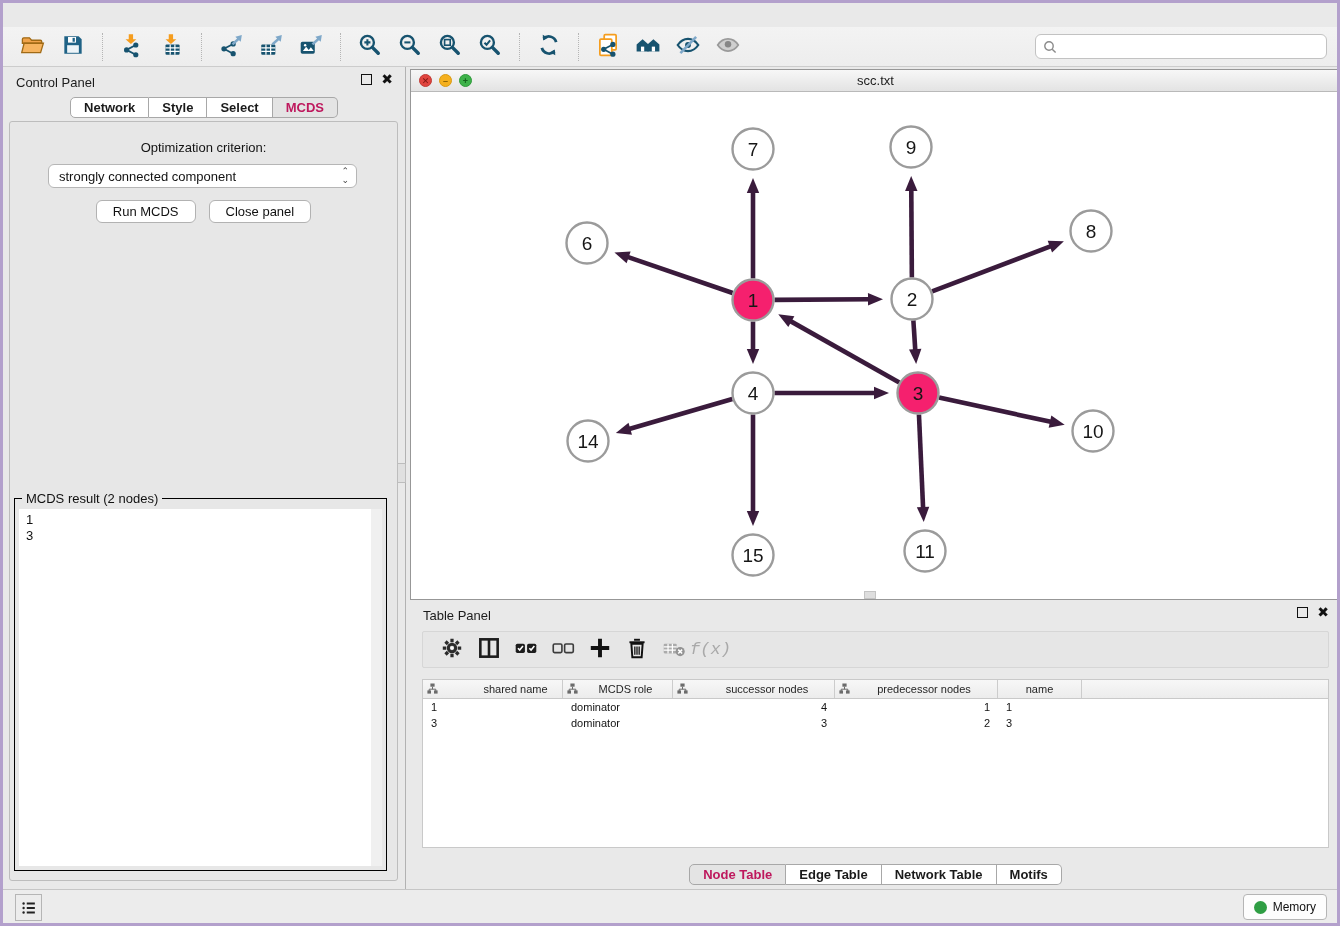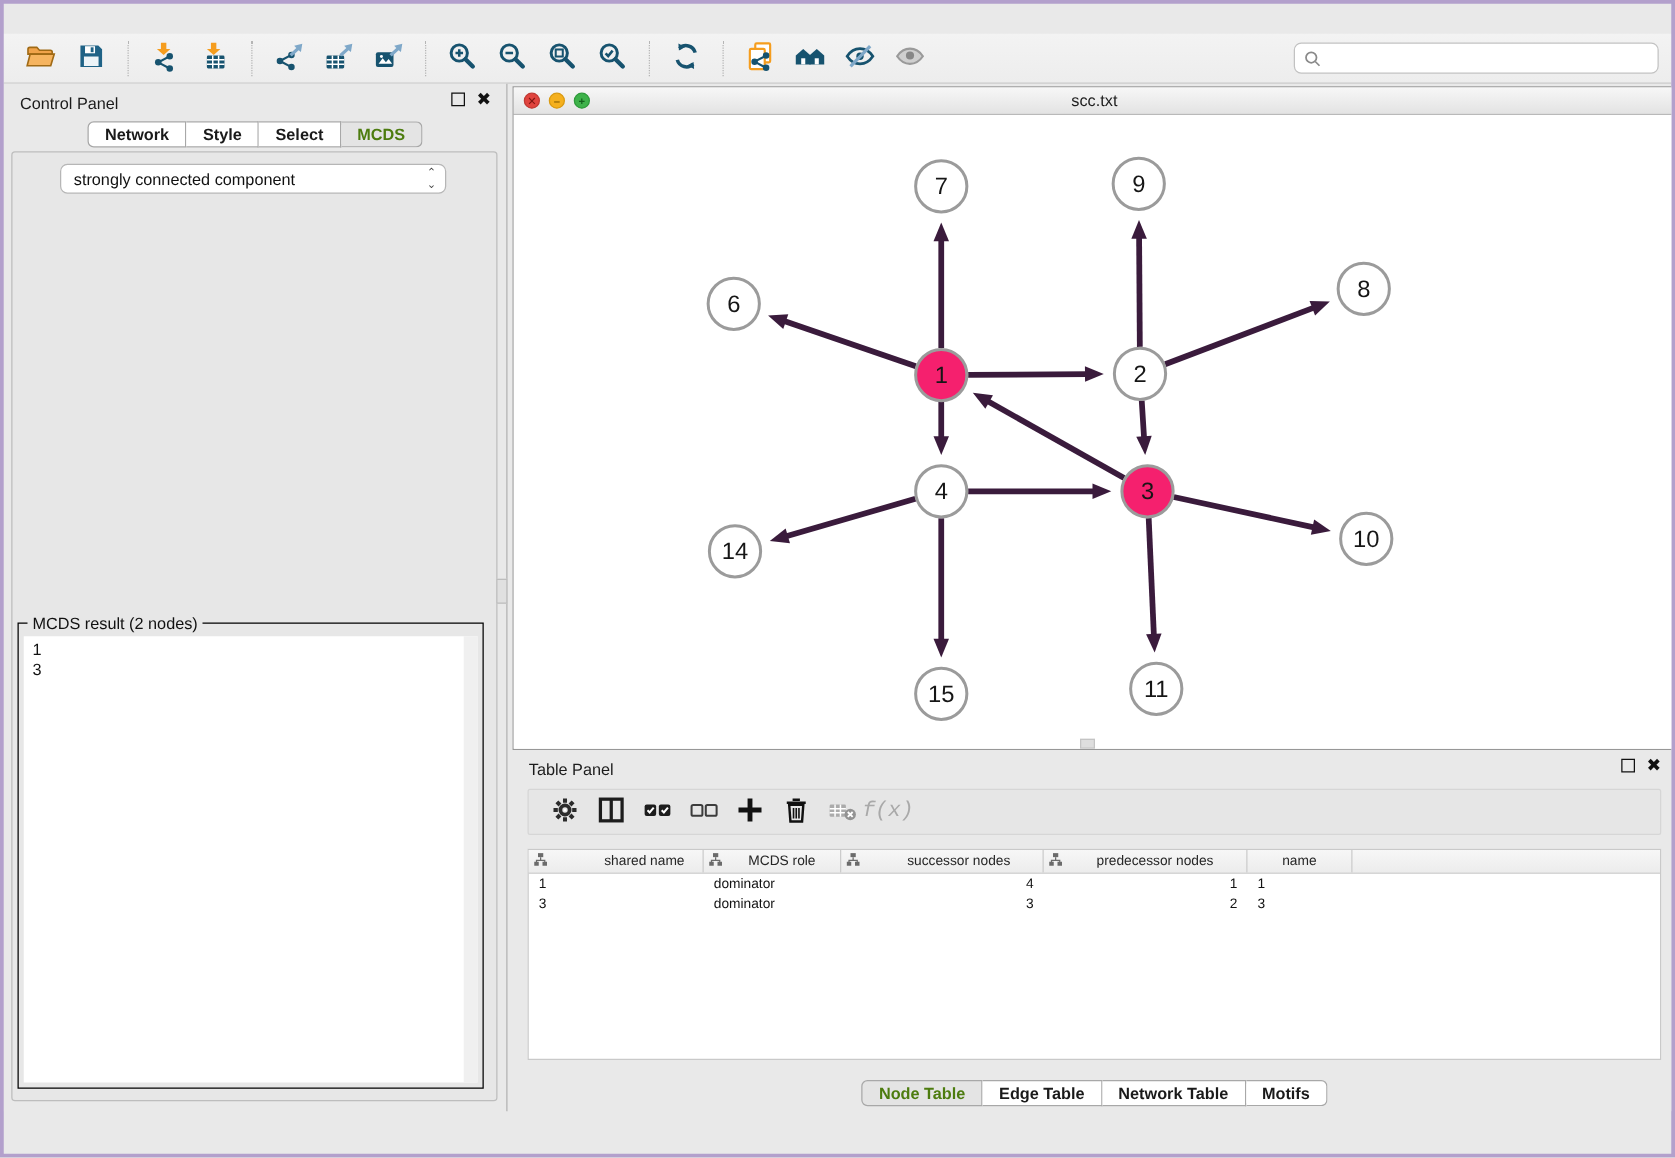--- a/index.html
+++ b/index.html
@@ -52,21 +52,21 @@
   .float-glyph { width:11px; height:11px; border:1.6px solid #111; display:inline-block; }
   .close-glyph { font-size:14px; font-weight:bold; color:#111; line-height:11px; }
   
   .segtabs { display:flex; justify-content:center; }
   .seg {
     height:21px; line-height:19px; padding:0 13px; background:#fff;
     border:1px solid #a8a8a8; border-left:none; font-size:13px; font-weight:bold; color:#1a1a1a;
   }
   .seg:first-child { border-left:1px solid #a8a8a8; border-radius:5px 0 0 5px; }
   .seg:last-child { border-radius:0 5px 5px 0; }
-  .seg.selected { background:#e4e4e4; color:#4d7c0f; }
+  .seg.selected { background:#e4e4e4; color:#be185d; }
   .cp-content {
     position:absolute; left:6px; right:7px; top:54px; bottom:8px;
     background:#e7e7e7; border:1px solid #bdbdbd; border-radius:3px;
   }
   .opt-label { margin-top:18px; text-align:center; font-size:13px; color:#141414; }
   .combo {
     position:relative; margin:9px 40px 0 38px; height:24px; background:#fff;
     border:1px solid #b6b6b6; border-radius:6px; font-size:13px; color:#111;
     display:flex; align-items:center; padding-left:10px;
   }
@@ -311,23 +311,28 @@
         <span class="close-glyph">✖</span>
       </span>
     </div>
     <div class="segtabs" id="cp-tabs">
         <span class="seg">Network</span>
         <span class="seg">Style</span>
         <span class="seg">Select</span>
         <span class="seg selected">MCDS</span>
       </div>
     <div class="cp-content">
+      <div class="opt-label">Optimization criterion:</div>
       <div class="combo">
         <span>strongly connected component</span>
         <span class="chevrons">⌃<br>⌄</span>
+      </div>
+      <div class="btn-row">
+        <button class="pushbtn">Run MCDS</button>
+        <button class="pushbtn">Close panel</button>
       </div>
       <div class="result-group">
         <span class="result-legend">MCDS result (2 nodes)</span>
         <div class="result-area" id="result-area">
           <div>1</div>
             <div>3</div>
             <div class="result-scroll"></div>
         </div>
       </div>
     </div>
@@ -523,14 +528,30 @@
         </div>
     </div>
     <div class="tp-tabs segtabs" id="tp-tabs">
         <span class="seg selected">Node Table</span>
         <span class="seg">Edge Table</span>
         <span class="seg">Network Table</span>
         <span class="seg">Motifs</span>
       </div>
   </div>
 
+  <div class="statusbar">
+    <div class="menu-btn">
+      <svg width="18" height="18" viewBox="0 0 20 20">
+        <g fill="#222">
+          <circle cx="4" cy="5" r="1.3"></circle>
+            <circle cx="4" cy="10" r="1.3"></circle>
+            <circle cx="4" cy="15" r="1.3"></circle>
+        </g>
+        <path d="M7.5 5h9M7.5 10h9M7.5 15h9" stroke="#222" stroke-width="2"></path>
+      </svg>
+    </div>
+    <div class="memory-btn">
+      <span class="mem-dot"></span>
+      <span>Memory</span>
+    </div>
+  </div>
 
 </div>
 
 </body></html>

